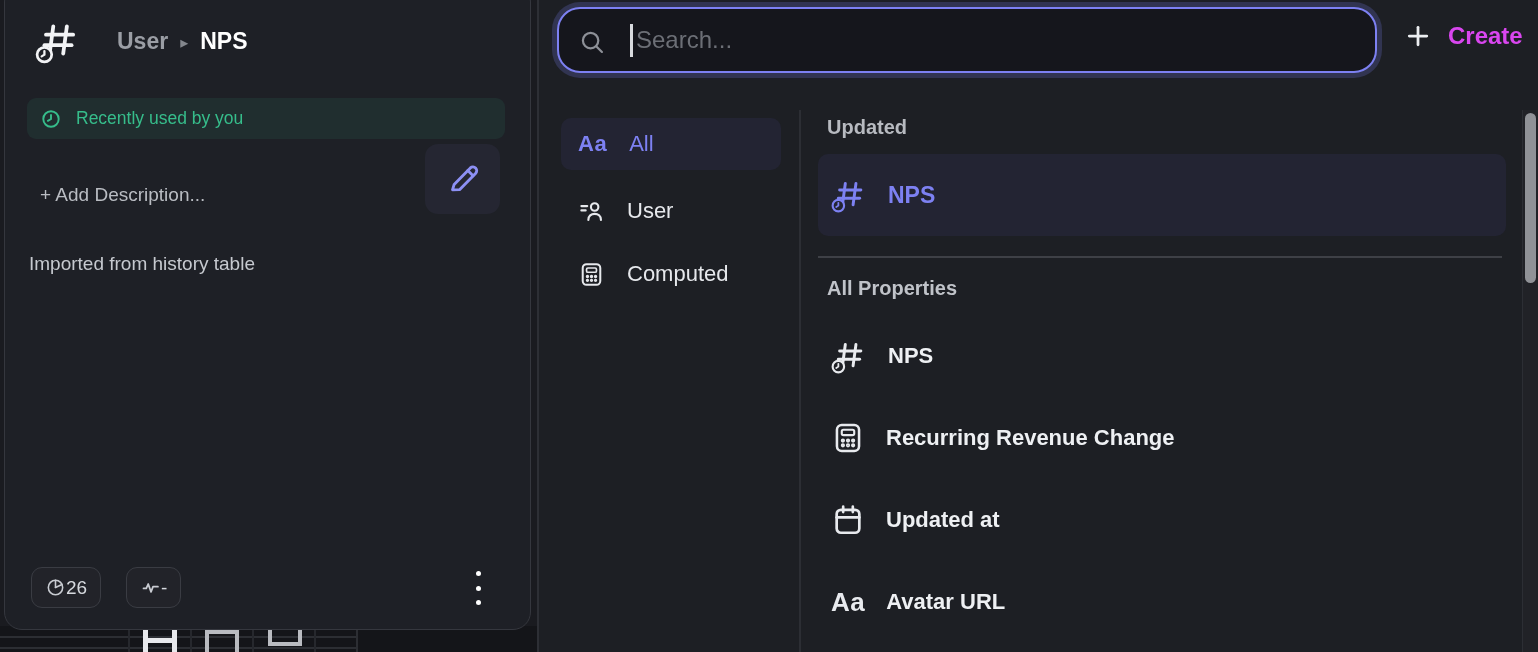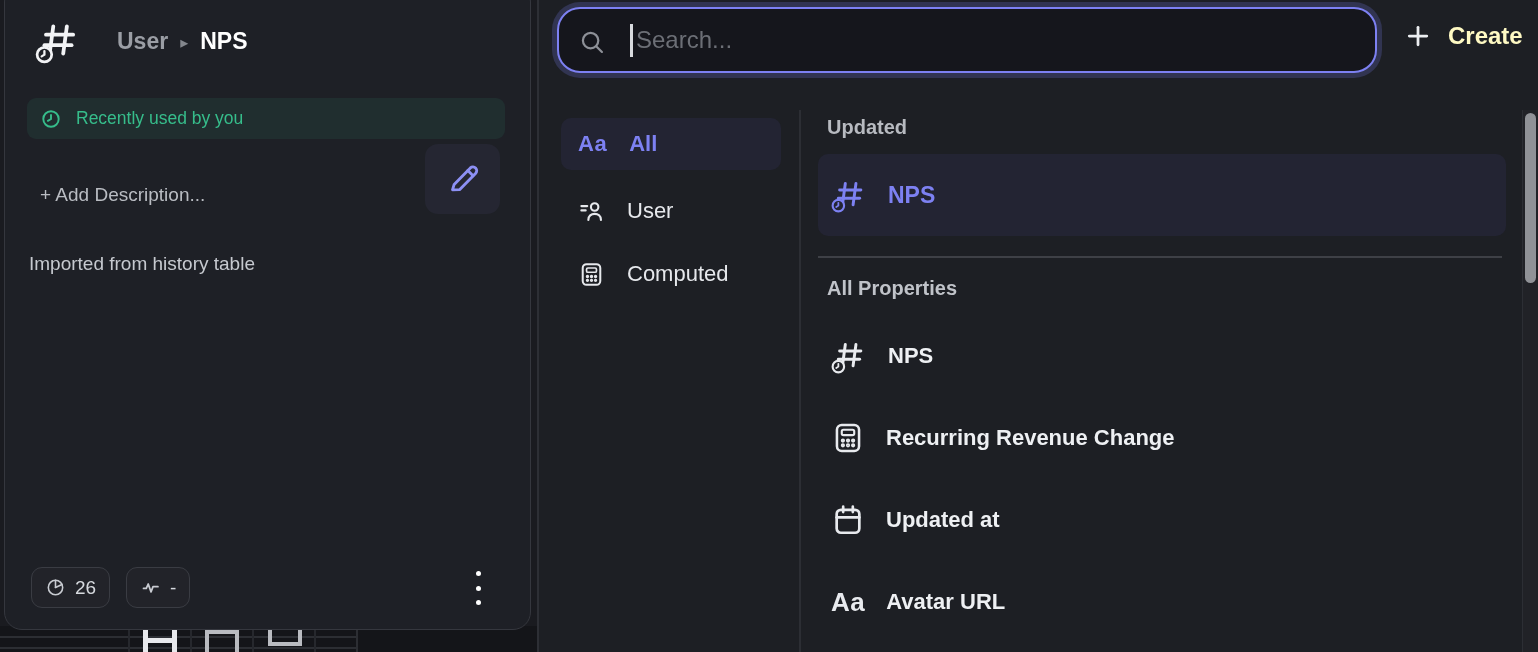--- a/index.html
+++ b/index.html
@@ -44,21 +44,21 @@
         background:#252632;display:flex;align-items:center;justify-content:center;color:#8d90f4;}
 
   .add-desc{position:absolute;left:35px;top:199px;font-size:19px;color:#b9bcc2;}
 
   .imported-label{position:absolute;left:24px;top:268px;font-size:19px;color:#c6c9cf;}
   .imported-value{position:absolute;left:343px;top:266px;width:158px;font-size:19.5px;line-height:39px;
         color:#eef0f3;word-break:break-all;}
 
   .card-footer{position:absolute;left:0;right:0;bottom:21px;height:41px;}
   .chip{position:absolute;top:0;height:41px;border:1px solid #3a3c43;border-radius:11px;background:#222329;
-        display:flex;align-items:center;gap:9px;padding:0 13px;color:#c9ccd2;}
+        display:flex;align-items:center;padding:0 13px;color:#c9ccd2;}
   .chip .chip-val{font-size:19px;color:#d6d9de;}
   .chip.count{left:26px;}
   .chip.trend{left:121px;}
   .kebab{position:absolute;right:44px;top:4px;width:16px;height:34px;display:flex;flex-direction:column;
         align-items:center;justify-content:space-between;}
   .kebab i{width:5px;height:5px;border-radius:50%;background:#ffffff;}
 
   
   .main-divider{position:absolute;left:537px;top:0;width:2px;height:652px;background:#2d2f35;}
 
@@ -68,32 +68,32 @@
   .searchbar{position:absolute;left:18px;top:7px;width:820px;height:66px;border-radius:23px;
         background:#15161c;border:2px solid var(--accent);
         box-shadow:0 0 0 5px rgba(125,129,242,0.22);}
   .searchbar .mag{position:absolute;left:19px;top:19px;color:#8d9097;}
   .searchbar .caret{position:absolute;left:71px;top:15px;width:2.5px;height:33px;background:#d8dade;}
   .searchbar input{position:absolute;left:0;top:0;width:100%;height:100%;background:transparent;border:none;
         outline:none;color:#e8e9ee;font-size:24px;padding-left:77px;font-family:inherit;}
   .searchbar input::placeholder{color:#6c6f76;}
 
   .create-btn{position:absolute;left:864px;top:21px;display:flex;align-items:center;gap:15px;
-        color:#fef9c3;cursor:pointer;}
+        color:#d946ef;cursor:pointer;}
   .create-btn .plus{color:#eceef1;display:flex;}
   .create-btn .lbl{font-size:24px;font-weight:600;white-space:nowrap;}
 
   
   .tab{position:absolute;left:22px;width:220px;height:52px;display:flex;align-items:center;gap:22px;
         padding-left:17px;border-radius:10px;color:#e6e8ec;cursor:pointer;}
   .tab .t-icon{display:flex;color:#e6e8ec;}
   .tab .t-label{font-size:22px;font-weight:500;}
   .tab.selected{background:var(--accent-soft);color:var(--accent);}
   .tab.selected .t-icon{color:var(--accent);}
-  .tab.selected .t-label{font-weight:700;}
+  .tab.selected .t-label{font-weight:400;}
   .aa-glyph{font-size:22px;font-weight:700;letter-spacing:0.5px;}
 
   .tabs-divider{position:absolute;left:260px;top:110px;width:1.5px;height:542px;background:#2c2e34;}
 
   
   .section-header{position:absolute;left:288px;font-size:20px;font-weight:600;color:#b7bac0;}
   .result-row{position:absolute;left:279px;width:688px;display:flex;align-items:center;gap:21px;
         padding-left:13px;border-radius:10px;cursor:pointer;}
   .result-row .r-icon{display:flex;color:#e8eaee;position:relative;}
   .result-row .r-label{font-size:22px;font-weight:600;color:#eef0f3;}

